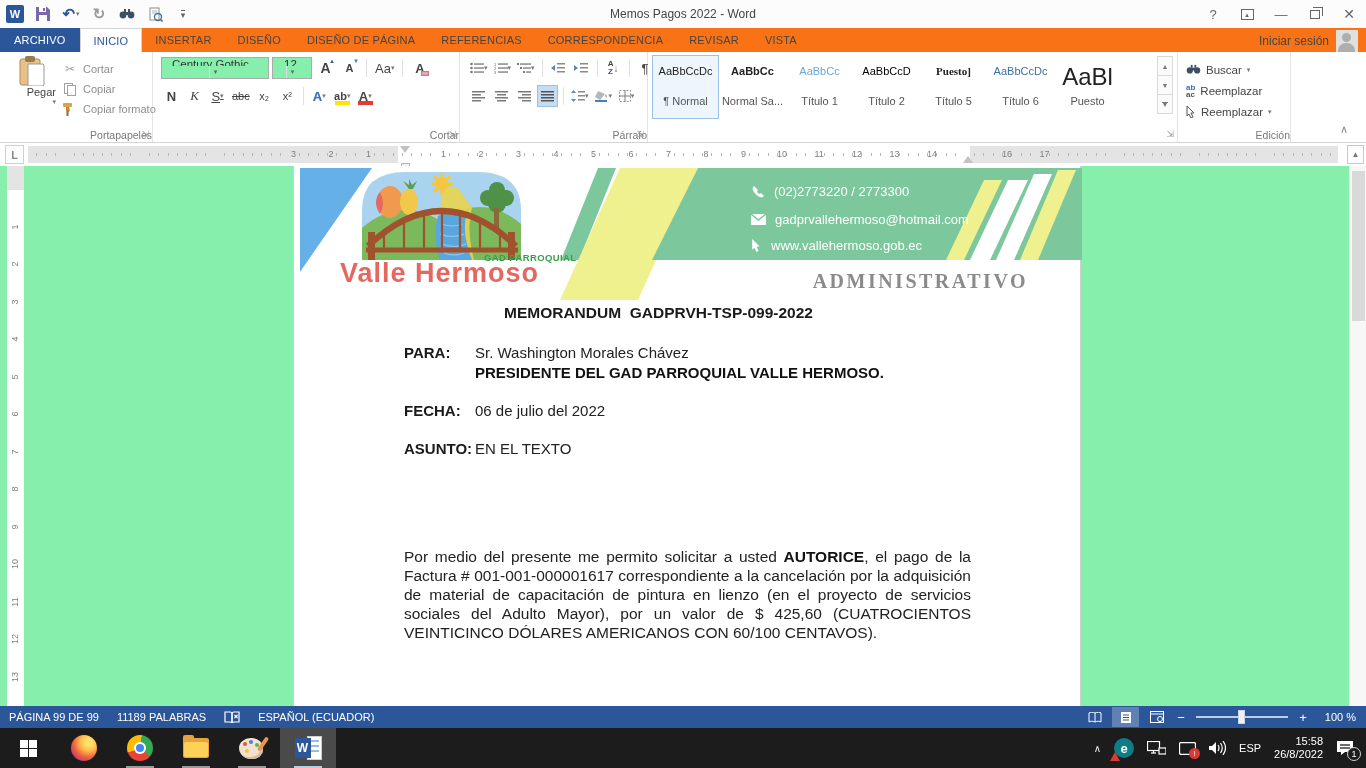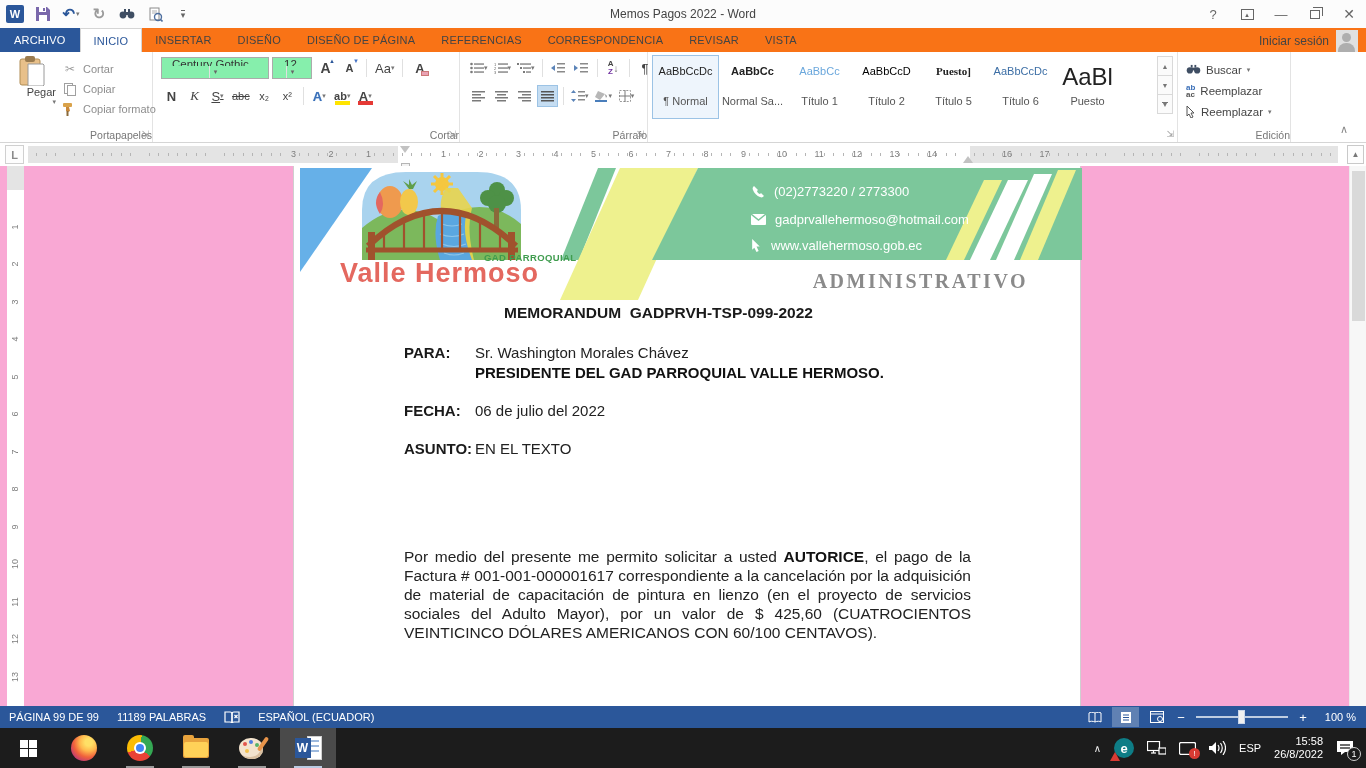--- a/index.html
+++ b/index.html
@@ -95,21 +95,21 @@
   .hruler { position:absolute; left:28px; top:3px; width:1310px; height:17px; background:#e4e4e4; overflow:hidden; }
   .hr-white { position:absolute; left:370px; top:0; width:572px; height:100%; background:#fff; }
   .hr-ticks { position:absolute; left:0; right:0; top:7px; height:3px; background:repeating-linear-gradient(90deg, transparent 0 8.4px, #b5b5b5 8.4px 9.375px); }
   .rnum { position:absolute; top:3px; font-size:9px; color:#7e7e7e; width:8px; text-align:center; }
   .ind-first { position:absolute; left:372px; top:0; width:0; height:0; border-left:5px solid transparent; border-right:5px solid transparent; border-top:7px solid #c2c2c2; }
   .ind-right { position:absolute; left:935px; bottom:0; width:0; height:0; border-left:5px solid transparent; border-right:5px solid transparent; border-bottom:7px solid #c2c2c2; }
   .ind-box { position:absolute; left:401px; top:20px; width:9px; height:7px; background:#f2f2f2; border:1px solid #b5b5b5; }
   .scroll-up { position:absolute; right:2px; top:2px; width:17px; height:19px; border:1px solid #c9c9c9; background:#fdfdfd; color:#777; font-size:8px; display:flex; align-items:center; justify-content:center; }
 
   
-  .docarea { position:absolute; left:0; top:166px; width:100%; height:540px; background:#f9a8d4; }
+  .docarea { position:absolute; left:0; top:166px; width:100%; height:540px; background:#86efac; }
   .vruler { position:absolute; left:7px; top:0; width:17px; height:100%; background:#e4e4e4; }
   .vr-white { position:absolute; left:0; top:24px; width:100%; bottom:0; background:#fff; }
   .vrnum { position:absolute; left:3px; font-size:9px; color:#7e7e7e; transform:rotate(-90deg); width:10px; text-align:center; }
   .scrollbar { position:absolute; right:0; top:0; width:17px; height:100%; background:#f7f7f7; border-left:1px solid #ebebeb; }
   .sb-thumb { position:absolute; left:2px; top:5px; width:13px; height:150px; background:#d9d9d9; }
 
   .page { position:absolute; left:293px; top:0; width:788px; height:540px; background:#fff; border-left:1px solid #cfcfcf; border-right:1px solid #cfcfcf; }
 
   .hdr-art { position:absolute; left:0; top:2px; width:788px; height:134px; }
   .blue-tri { position:absolute; left:6px; top:0; width:72px; height:104px; background:#66b0e8; clip-path:polygon(0 0,100% 0,0 100%); }

